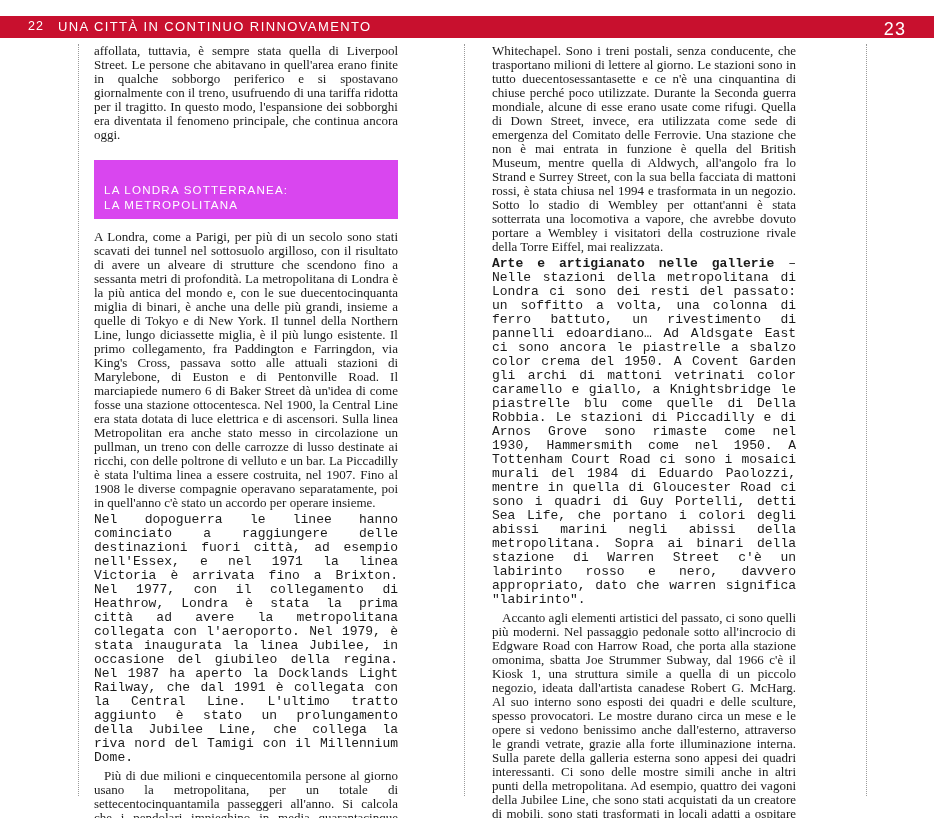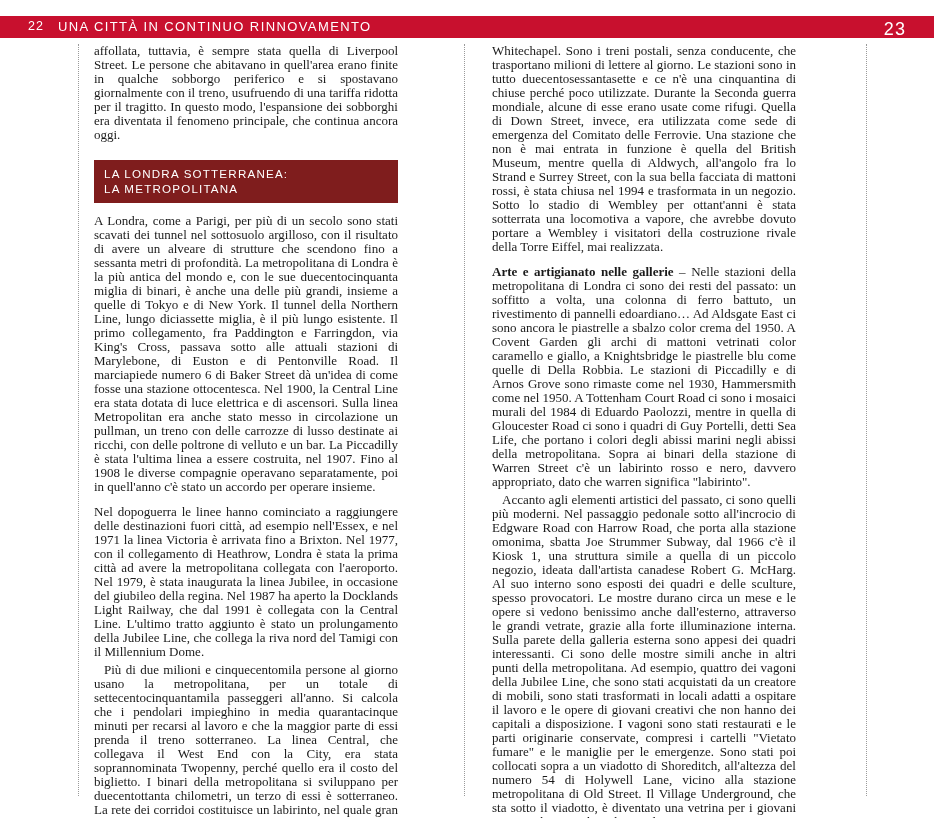--- a/index.html
+++ b/index.html
@@ -83,31 +83,31 @@
     margin: 0;
     font-size: 13px;
     line-height: 14.0px;
     text-align: justify;
     text-indent: 10px;
     -webkit-hyphens: auto;
     hyphens: auto;
   }
   p.noindent { text-indent: 0; }
   p + p { margin-top: 4px; }
-  p.spaced { margin-top: 11px; }
+  p.spaced { margin-top: 3px; font-family: Liberation Mono, monospace; }
 
   
   .section-head {
-    background: #7f1d1d;
+    background: #d946ef;
     color: #ffffff;
     font-family: "Liberation Sans", sans-serif;
     font-size: 11.6px;
     letter-spacing: 1.2px;
     line-height: 15px;
-    padding: 6px 0 7px 10px;
+    padding: 22px 0 7px 10px;
     margin: 18px 0 11px 0;
     width: 294px;
   }
   .section-head span { display: block; }
 
   .runin {
     font-weight: bold;
   }
 </style>
 </head>

